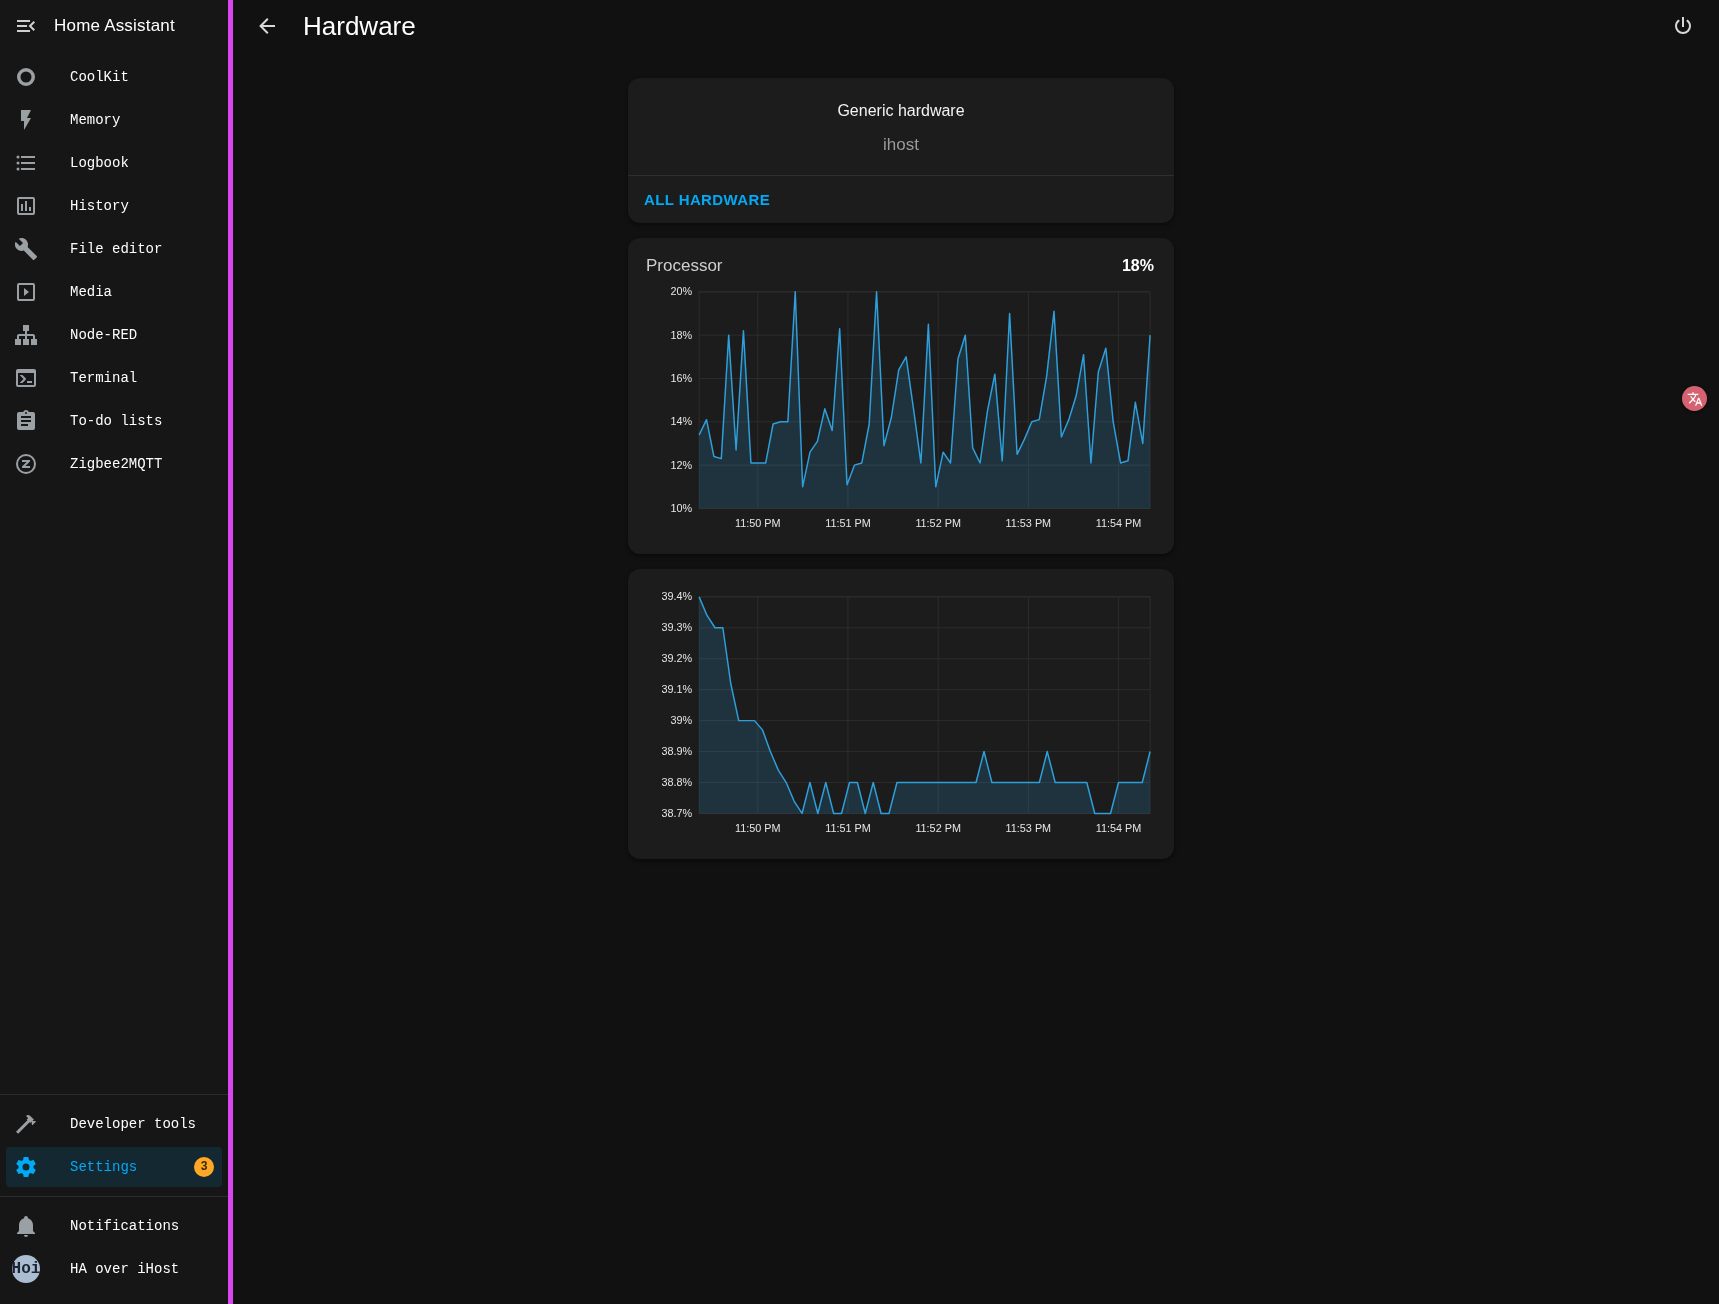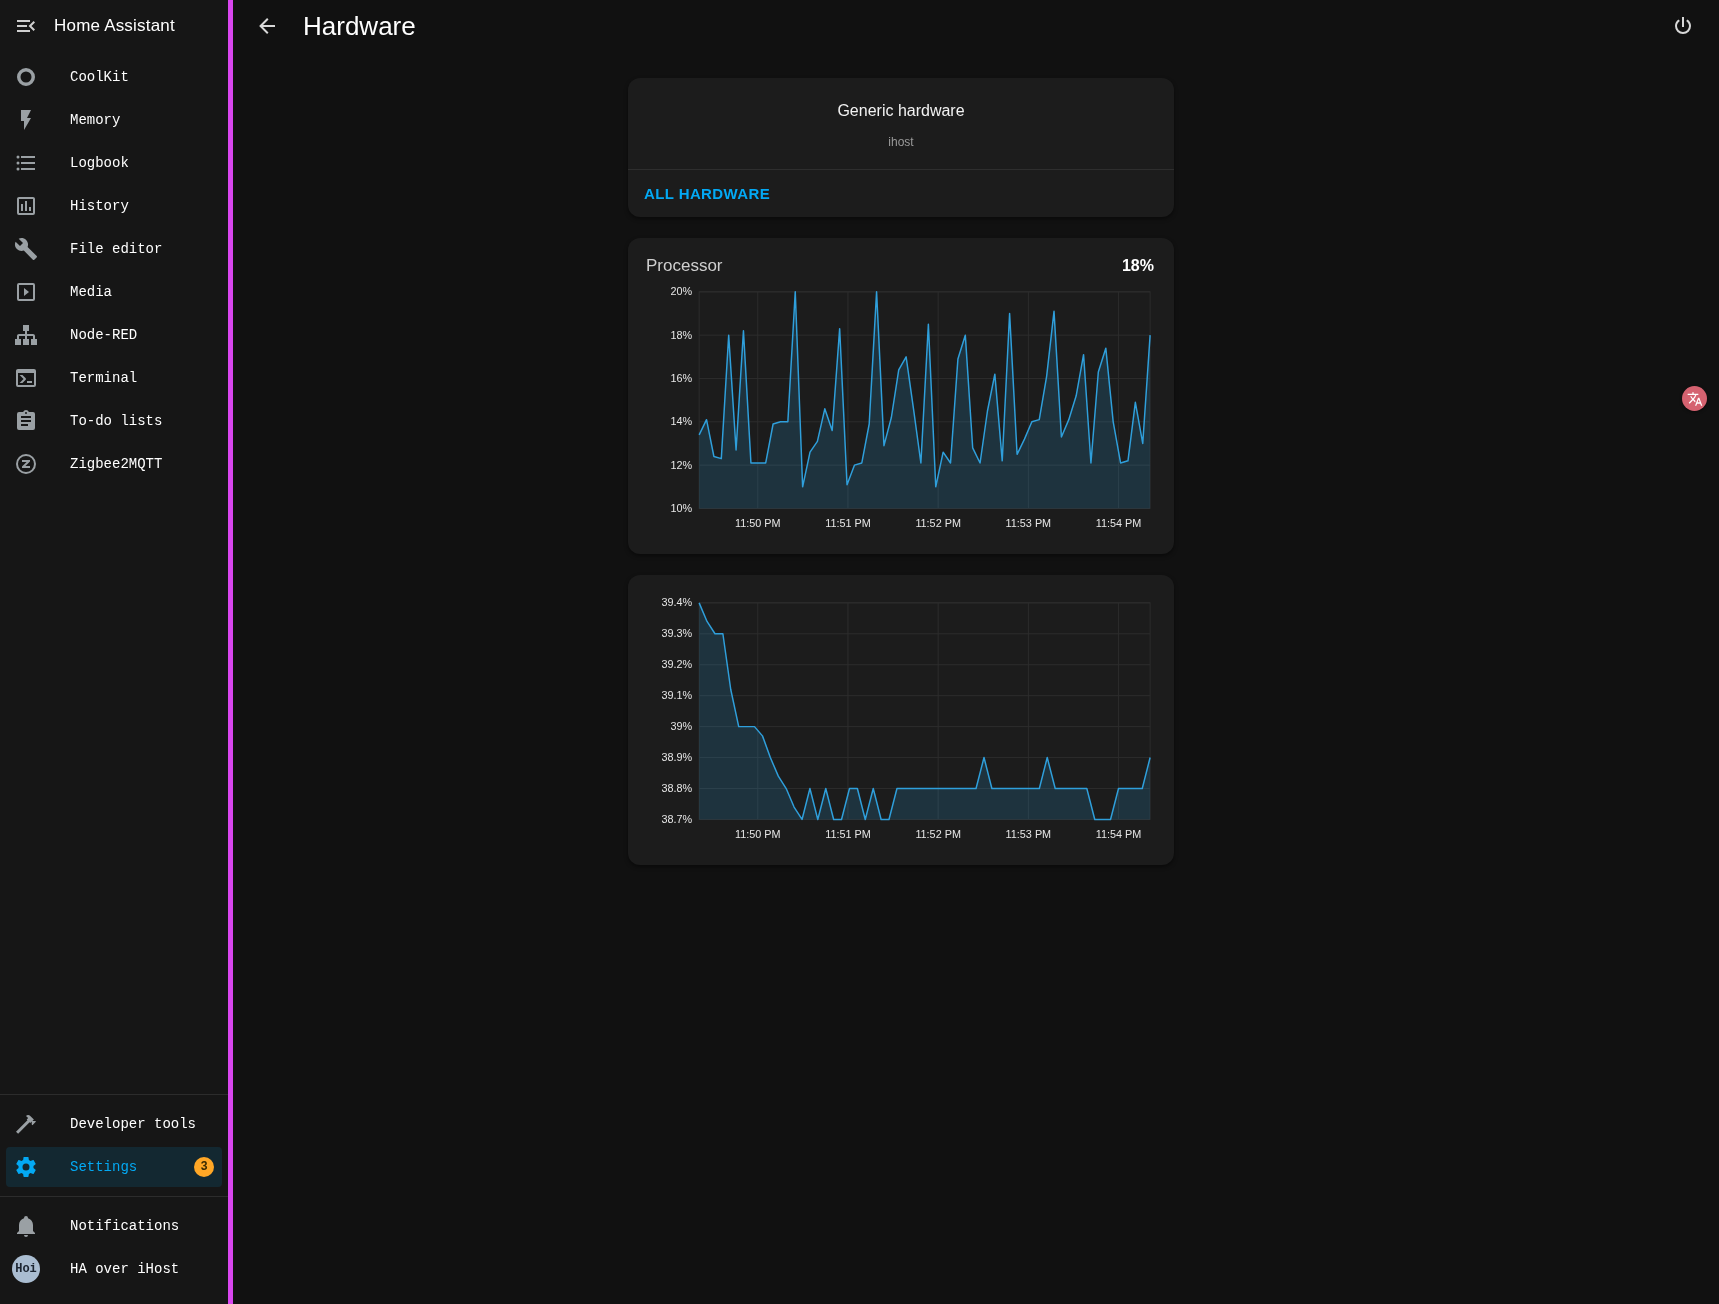--- a/index.html
+++ b/index.html
@@ -40,46 +40,46 @@
     margin-left:auto; min-width:20px; height:20px; padding:0 5px;
     border-radius:10px; background:var(--badge); color:#3a2a00;
     font-size:12px; font-weight:700;
     display:flex; align-items:center; justify-content:center;
   }
   .icon { width:24px; height:24px; display:inline-flex; }
   .icon svg { width:100%; height:100%; display:block; }
   .icon.avatar {
     width:28px; height:28px; border-radius:50%;
     background:#aabdd1; color:#1b2430;
-    font-size:12px; font-weight:700;
+    font-size:16px; font-weight:700;
     display:flex; align-items:center; justify-content:center;
     margin-left:-2px; margin-right:-2px;
   }
   .side-list.footer { padding-bottom:12px; }
 
   
   .main { flex:1; display:flex; flex-direction:column; min-width:0; }
   .topbar {
     height:52px; flex-shrink:0;
     display:flex; align-items:center; gap:24px;
     padding:0 24px 0 22px;
   }
   .topbar .icon { color:#d8d8d8; cursor:pointer; }
   .page-title { color:#ffffff; font-size:26px; font-weight:500; flex:1; }
 
   .content { flex:1; overflow:hidden; display:flex; justify-content:center; padding-right:150px; }
-  .column { width:546px; padding-top:26px; display:flex; flex-direction:column; gap:21px; }
+  .column { width:546px; padding-top:26px; display:flex; flex-direction:column; gap:15px; }
 
   .card {
     background:#1c1c1c; border-radius:12px;
     box-shadow:0 2px 4px rgba(0,0,0,0.45);
   }
   .card-center { padding:24px 16px 20px; text-align:center; }
   .card-title { color:#f2f2f2; font-size:16px; }
-  .card-subtitle { color:#9a9a9a; font-size:12px; margin-top:15px; }
+  .card-subtitle { color:#9a9a9a; font-size:17px; margin-top:15px; }
   .card-actions { border-top:1px solid #2e2e2e; padding:6px 8px; }
   .text-button {
     background:none; border:none; cursor:pointer;
     color:var(--accent); font-family:inherit;
     font-size:15px; font-weight:700; letter-spacing:.4px;
     padding:9px 8px; border-radius:4px;
   }
 
   .chart-card { padding:18px 16px 12px; }
   .chart-head { display:flex; align-items:center; justify-content:space-between; padding:0 4px 6px 2px; }

